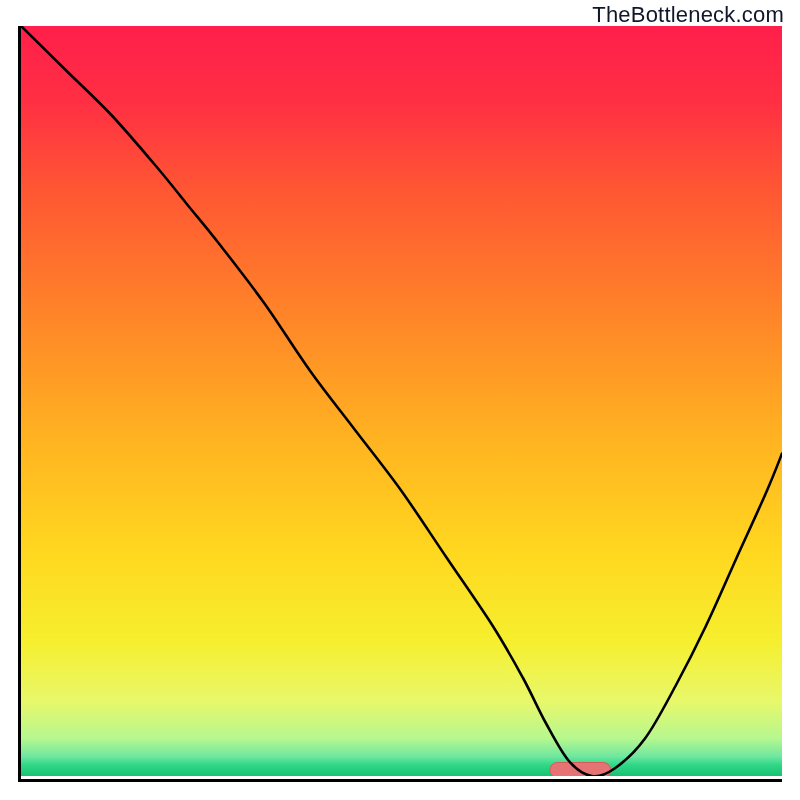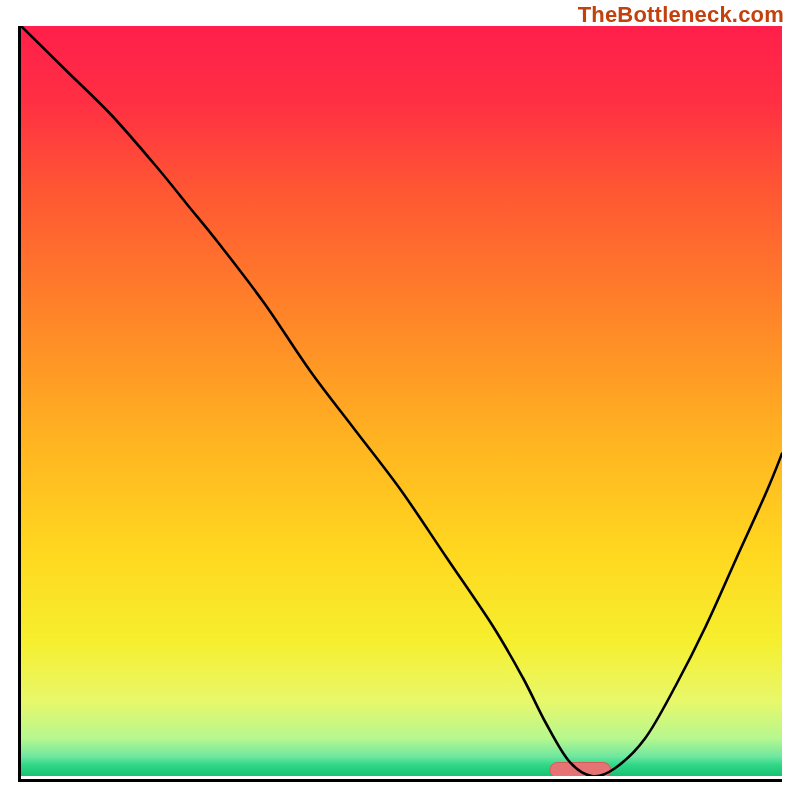--- a/index.html
+++ b/index.html
@@ -13,23 +13,23 @@
   .container {
     position: relative;
     width: 800px;
     height: 800px;
     overflow: hidden;
   }
   .watermark {
     position: absolute;
     top: 2px;
     right: 16px;
-    color: #c2410c;
+    color: #0f172a;
     font-size: 22px;
-    font-weight: 700;
+    font-weight: 400;
     letter-spacing: 0.2px;
     z-index: 3;
   }
   .plot-frame {
     position: absolute;
     left: 18px;
     top: 26px;
     width: 764px;
     height: 756px;
     border: 3px solid #000;

